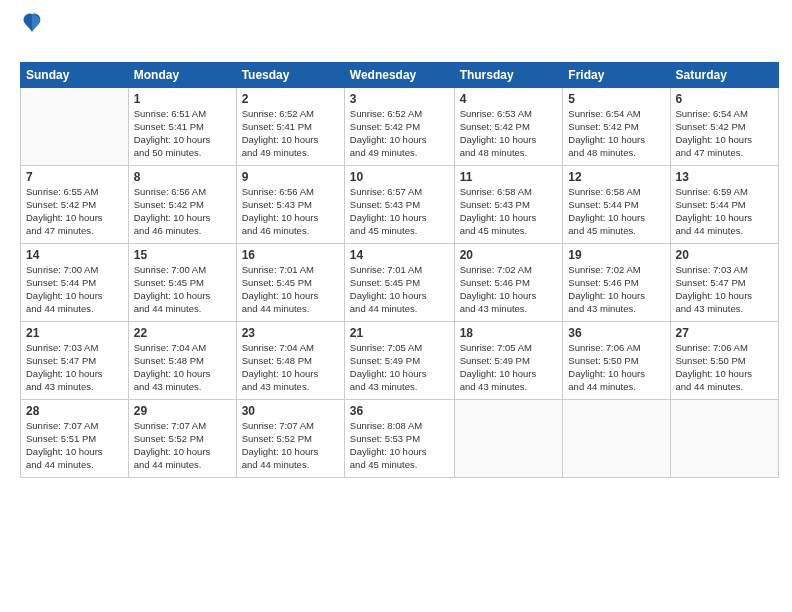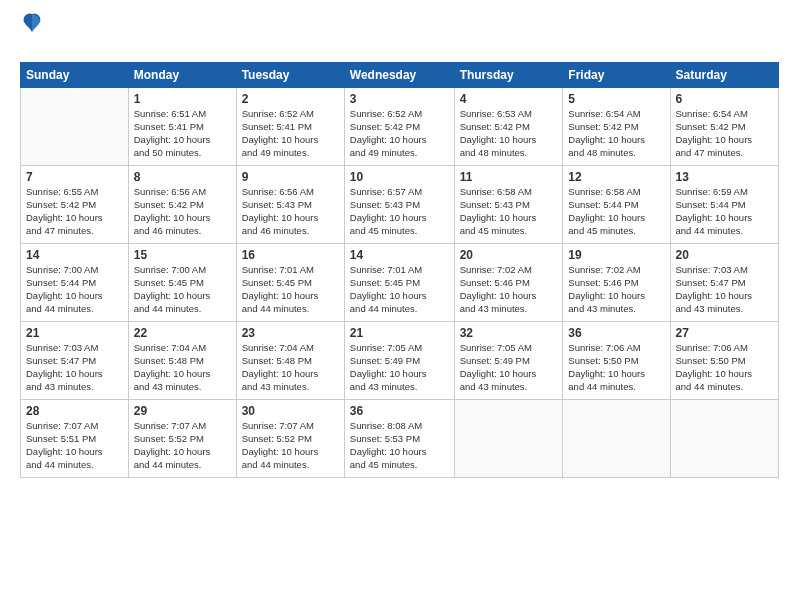--- a/index.html
+++ b/index.html
@@ -277,21 +277,21 @@
             <div>and 43 minutes.</div>
           </td>
           <td>
             <span class="day-num">21</span>
             <div>Sunrise: 7:05 AM</div>
             <div>Sunset: 5:49 PM</div>
             <div>Daylight: 10 hours</div>
             <div>and 43 minutes.</div>
           </td>
           <td>
-            <span class="day-num">32</span>
+            <span class="day-num">18</span>
             <div>Sunrise: 7:05 AM</div>
             <div>Sunset: 5:49 PM</div>
             <div>Daylight: 10 hours</div>
             <div>and 43 minutes.</div>
           </td>
           <td>
             <span class="day-num">36</span>
             <div>Sunrise: 7:06 AM</div>
             <div>Sunset: 5:50 PM</div>
             <div>Daylight: 10 hours</div>

